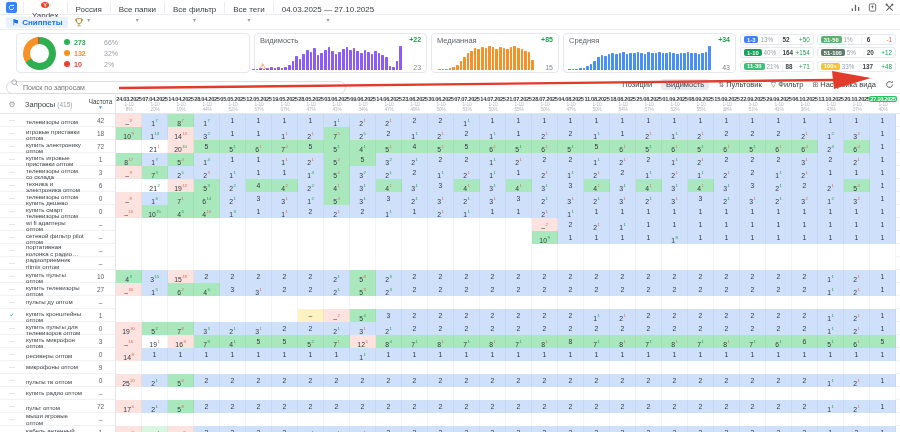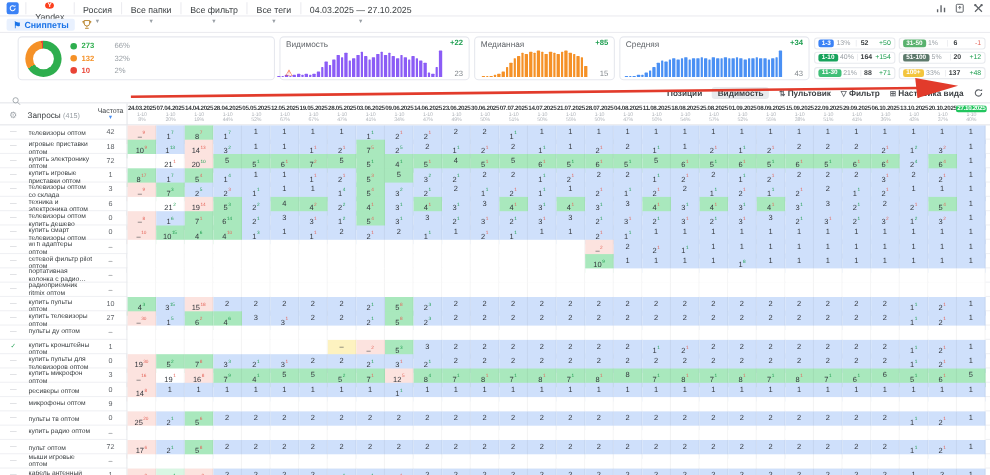--- a/index.html
+++ b/index.html
@@ -59,21 +59,21 @@
   .range-delta { width:17px; text-align:right; }
   .d-up { color:#1e9e50; } .d-down { color:#e5655a; }
 
   
   .toolbar { height:17px; display:flex; align-items:center; padding:1px 6px; }
   .search { position:relative; width:340px; }
   .search input { width:100%; height:13px; border:1px solid #dadce0; border-radius:7px;
     font-size:7px; padding:0 4px 0 16px; color:#3c4043; outline:none; font-family:inherit; }
   .search svg { position:absolute; left:5px; top:3px; }
   .tb-right { margin-left:auto; display:flex; align-items:center; gap:9px; font-size:7.5px; color:#3c4043; }
-  .tb-item { display:flex; align-items:center; gap:2px; cursor:pointer; white-space:nowrap;font-weight:bold; }
+  .tb-item { display:flex; align-items:center; gap:2px; cursor:pointer; white-space:nowrap; }
   .chip-gray { background:#e8eaed; border-radius:3px; padding:1px 5px; }
 
   
   .grid-wrap { border-top:1px solid #e4e6ea; }
   .grid-header, .grid-row { display:grid; grid-template-columns:24px 62px 30px repeat(30, 26px); }
   .grid-header { height:20px; border-bottom:1px solid #e4e6ea; align-items:center; }
   .gh-cell { text-align:center; overflow:hidden; }
   .gh-queries { text-align:left; font-size:7.5px; padding-left:1px; white-space:nowrap; }
   .gh-queries b { font-weight:normal; }
   .gh-count { color:#9aa0a6; font-size:6.5px; }
@@ -407,20 +407,21 @@
         </div>
       </div>
   </section>
 
   <div class="toolbar">
     <div class="search">
       <svg class="mini" width="8" height="8" viewBox="0 0 10 10">
           <circle cx="4" cy="4" r="3" fill="none" stroke="#9aa0a6"></circle>
           <path d="M6.3 6.3L9 9" stroke="#9aa0a6"></path>
         </svg>
+      <input type="text" placeholder="Поиск по запросам" style="">
     </div>
     <div class="tb-right">
       <span class="tb-item">Позиции</span>
       <span class="tb-item chip-gray">Видимость</span>
       <span class="tb-item">
         <span style="font-size:7px;color:#5f6368">⇅</span>
         <span>Пультовик</span>
       </span>
       <span class="tb-item">
         <span style="font-size:7px;color:#5f6368">▽</span>

